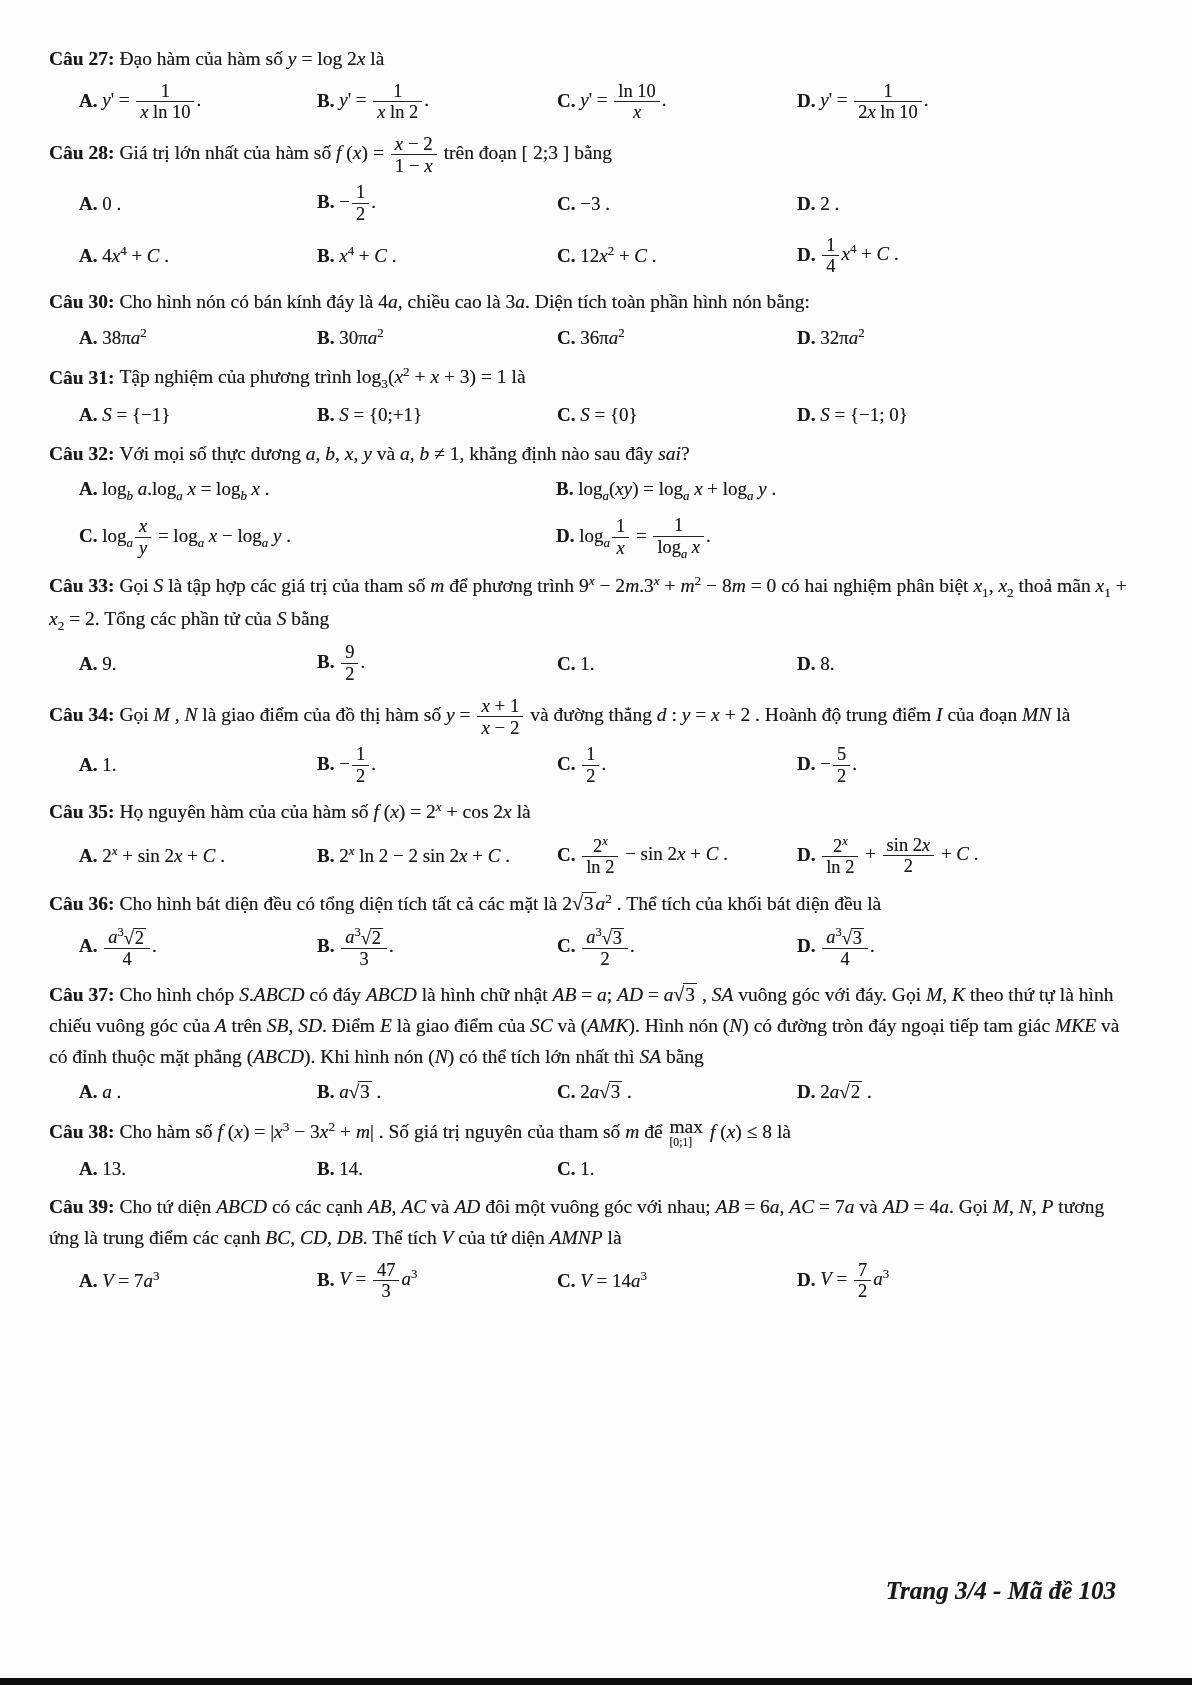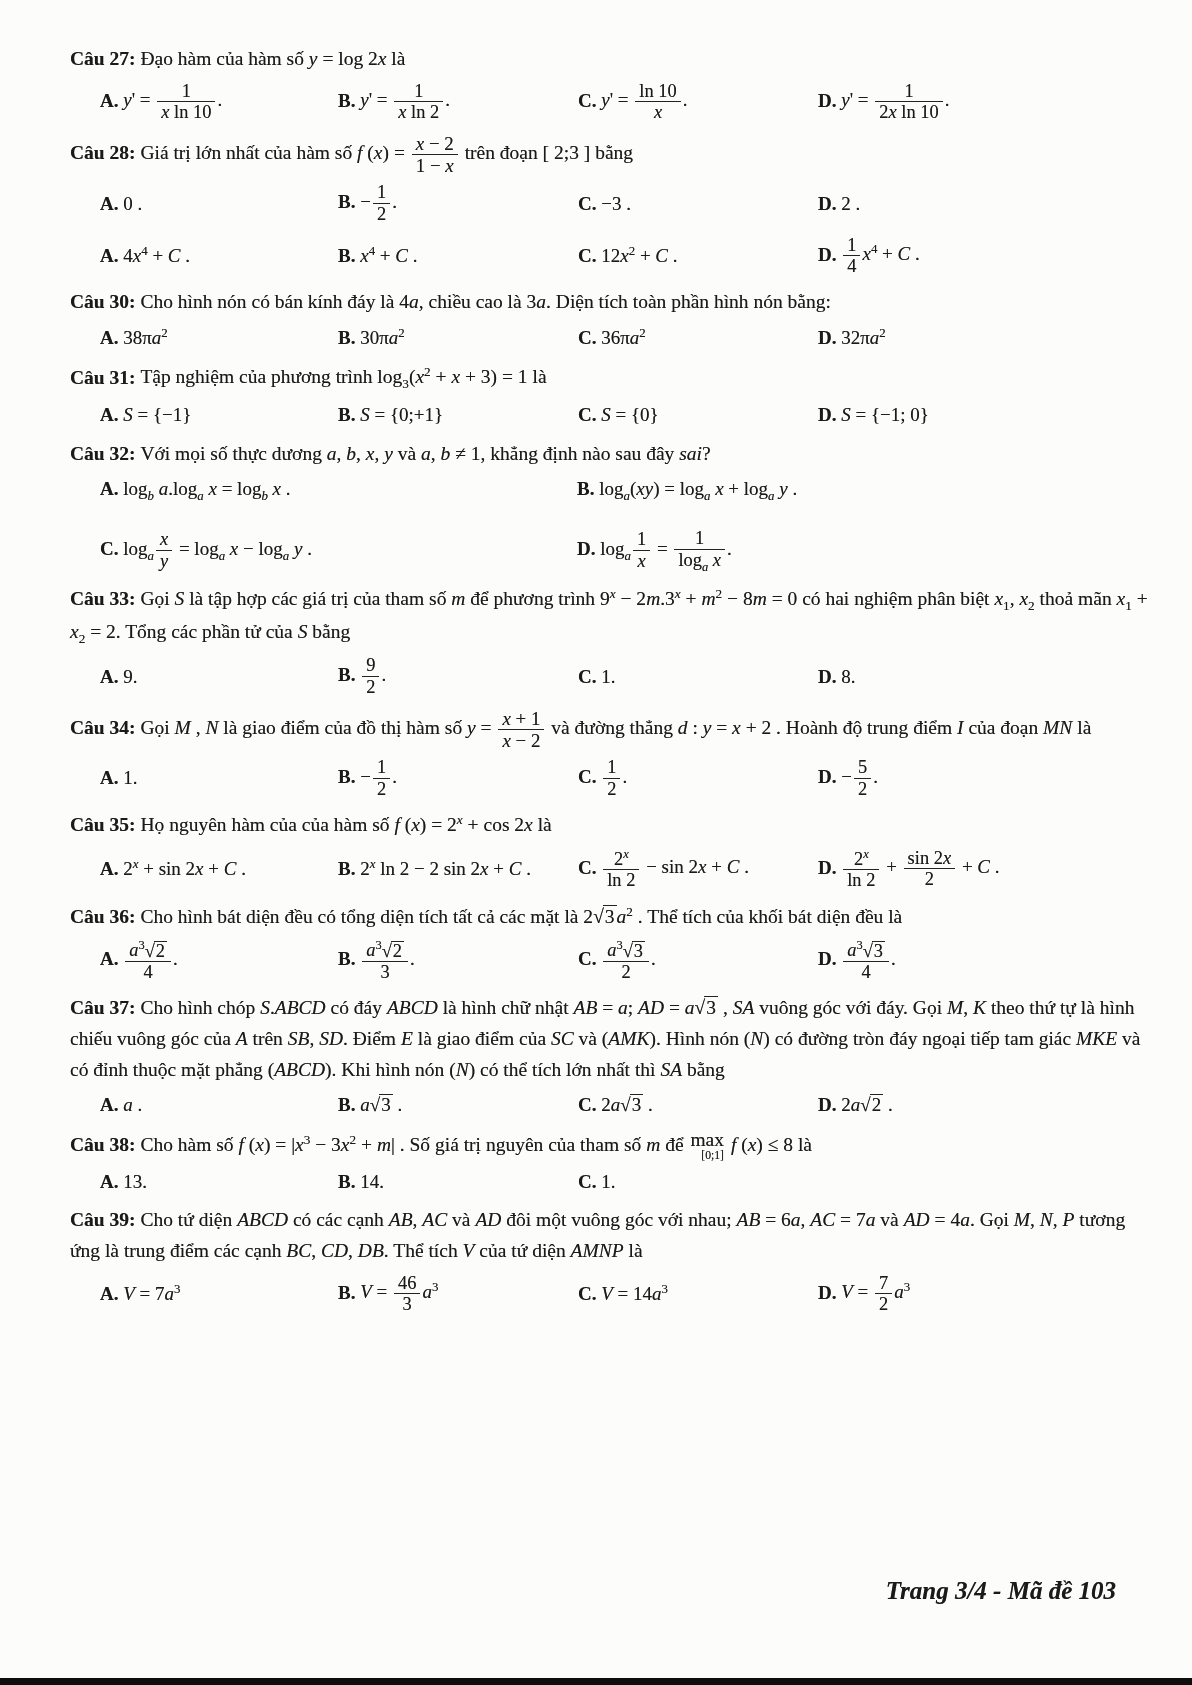--- a/index.html
+++ b/index.html
@@ -1,34 +1,34 @@
 <!DOCTYPE html>
 <html><head>
 <meta charset="utf-8">
 <style>
   html,body{margin:0;padding:0}
   body{background:#d9d9d9}
   #page{position:relative;width:1192px;height:1685px;margin:0 auto;background:#fcfcfa;
         font-family:"Liberation Serif",serif;color:#1a1a1a;overflow:hidden;
         text-shadow:0 0 .5px rgba(25,25,25,.55)}
-  #questions{position:absolute;top:44px;left:70px;width:1087px}
+  #questions{position:absolute;top:44px;left:49px;width:1087px}
   .question{margin-bottom:10px}
   .qtext{font-size:19.5px;line-height:1.58}
   .qlabel{font-weight:bold}
   .opts{display:grid;padding-left:30px;margin-top:6px;align-items:center}
   .opts.c4{grid-template-columns:238px 240px 240px auto}
-  .opts.c2{grid-template-columns:477px auto;row-gap:22px}
+  .opts.c2{grid-template-columns:477px auto;row-gap:9px}
   .opt{font-size:19px;line-height:1.45;white-space:nowrap}
   .optkey{font-weight:bold}
   
   .frac{display:inline-flex;flex-direction:column;vertical-align:middle;text-align:center;
         margin:0 2px;line-height:1.12;font-size:.97em}
   .frac>.top{display:block;padding:0 4px;border-bottom:1.6px solid #222}
   .frac>.bot{display:block;padding:0 4px}
-  .stack{display:inline-flex;flex-direction:column;vertical-align:middle;text-align:right;line-height:1;margin:0 2px}
+  .stack{display:inline-flex;flex-direction:column;vertical-align:middle;text-align:left;line-height:1;margin:0 2px}
   .stack>.top{display:block}
   .stack>.bot{display:block;font-size:.6em}
   sup{font-size:.68em}
   sub{font-size:.68em}
   .int{font-size:1.5em;line-height:0;vertical-align:-.1em;padding-right:1px}
   .sqrt{white-space:nowrap}
   .rad{letter-spacing:-1px}
   .radbody{display:inline-block;border-top:1.5px solid #222;padding:0 2px;line-height:1.08}
   .footer{position:absolute;right:76px;bottom:80px;font-size:25px;font-weight:bold;font-style:italic}
   .bottom-bar{position:absolute;left:0;right:0;bottom:0;height:7px;background:#0e0e0e}
@@ -223,21 +223,21 @@
           <div class="opt"><b class="optkey">B. </b><span>14.</span></div>
           <div class="opt"><b class="optkey">C. </b><span>1.</span></div>
         </div>
   </div>
 
   <div class="question">
     <div class="qtext"><b class="qlabel">Câu 39: </b><span class="qbody">Cho tứ diện <i>ABCD</i> có các cạnh <i>AB</i>, <i>AC</i> và <i>AD</i> đôi một vuông góc với nhau; <i>AB</i> = 6<i>a</i>, <i>AC</i> = 7<i>a</i> và <i>AD</i> = 4<i>a</i>. Gọi <i>M</i>, <i>N</i>, <i>P</i> tương ứng là trung điểm các cạnh <i>BC</i>, <i>CD</i>, <i>DB</i>. Thể tích <i>V</i> của tứ diện <i>AMNP</i> là</span></div>
     <div class="opts c4">
           <div class="opt"><b class="optkey">A. </b><span><i>V</i> = 7<i>a</i><sup>3</sup></span></div>
           <div class="opt"><b class="optkey">B. </b><span><i>V</i> = <span class="frac">
-                <span class="top">46</span>
+                <span class="top">47</span>
                 <span class="bot">3</span>
               </span><i>a</i><sup>3</sup></span></div>
           <div class="opt"><b class="optkey">C. </b><span><i>V</i> = 14<i>a</i><sup>3</sup></span></div>
           <div class="opt"><b class="optkey">D. </b><span><i>V</i> = <span class="frac">
                 <span class="top">7</span>
                 <span class="bot">2</span>
               </span><i>a</i><sup>3</sup></span></div>
         </div>
   </div>
 </div>

